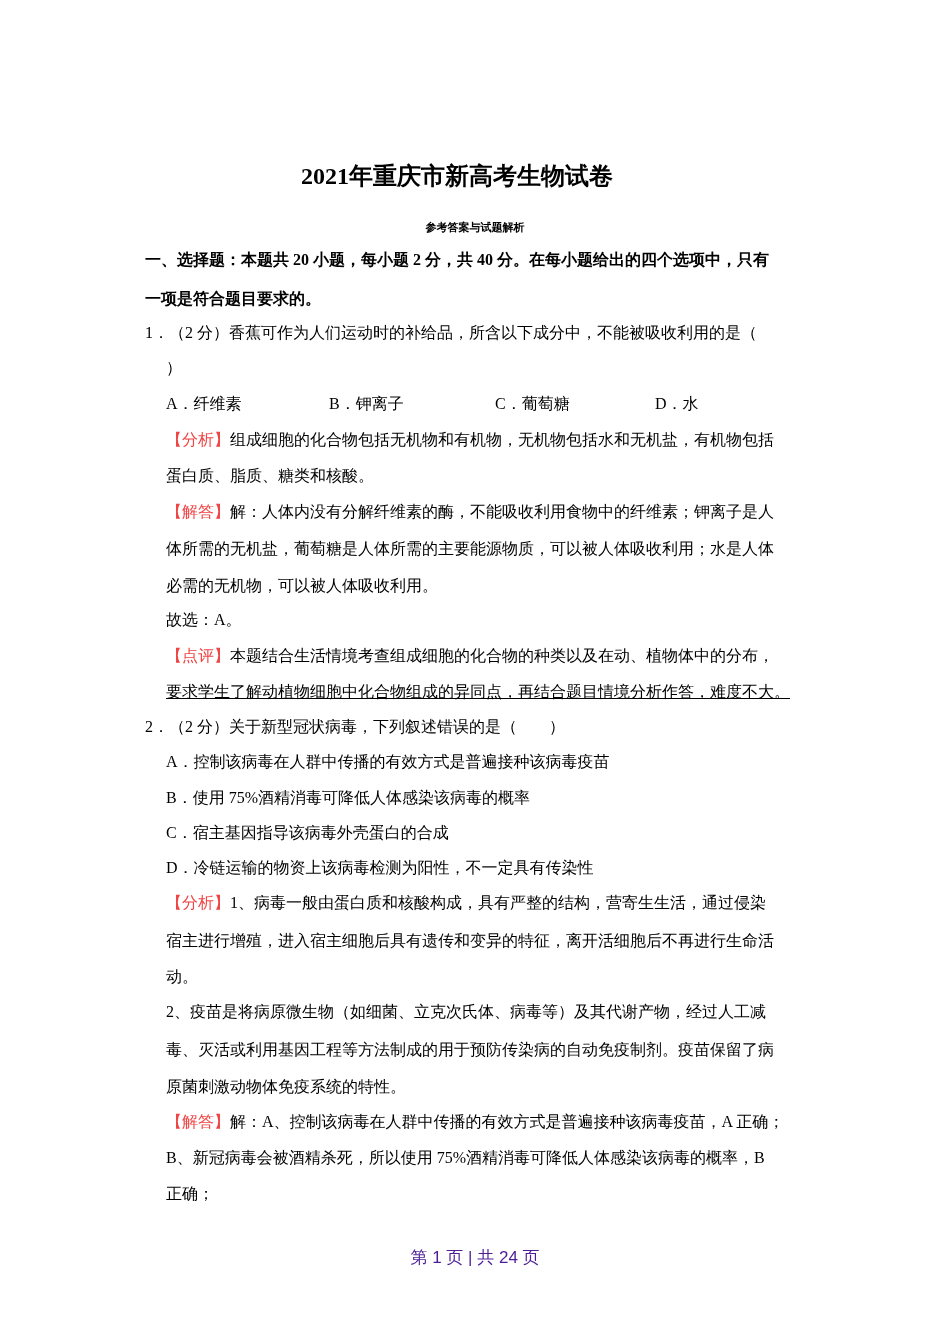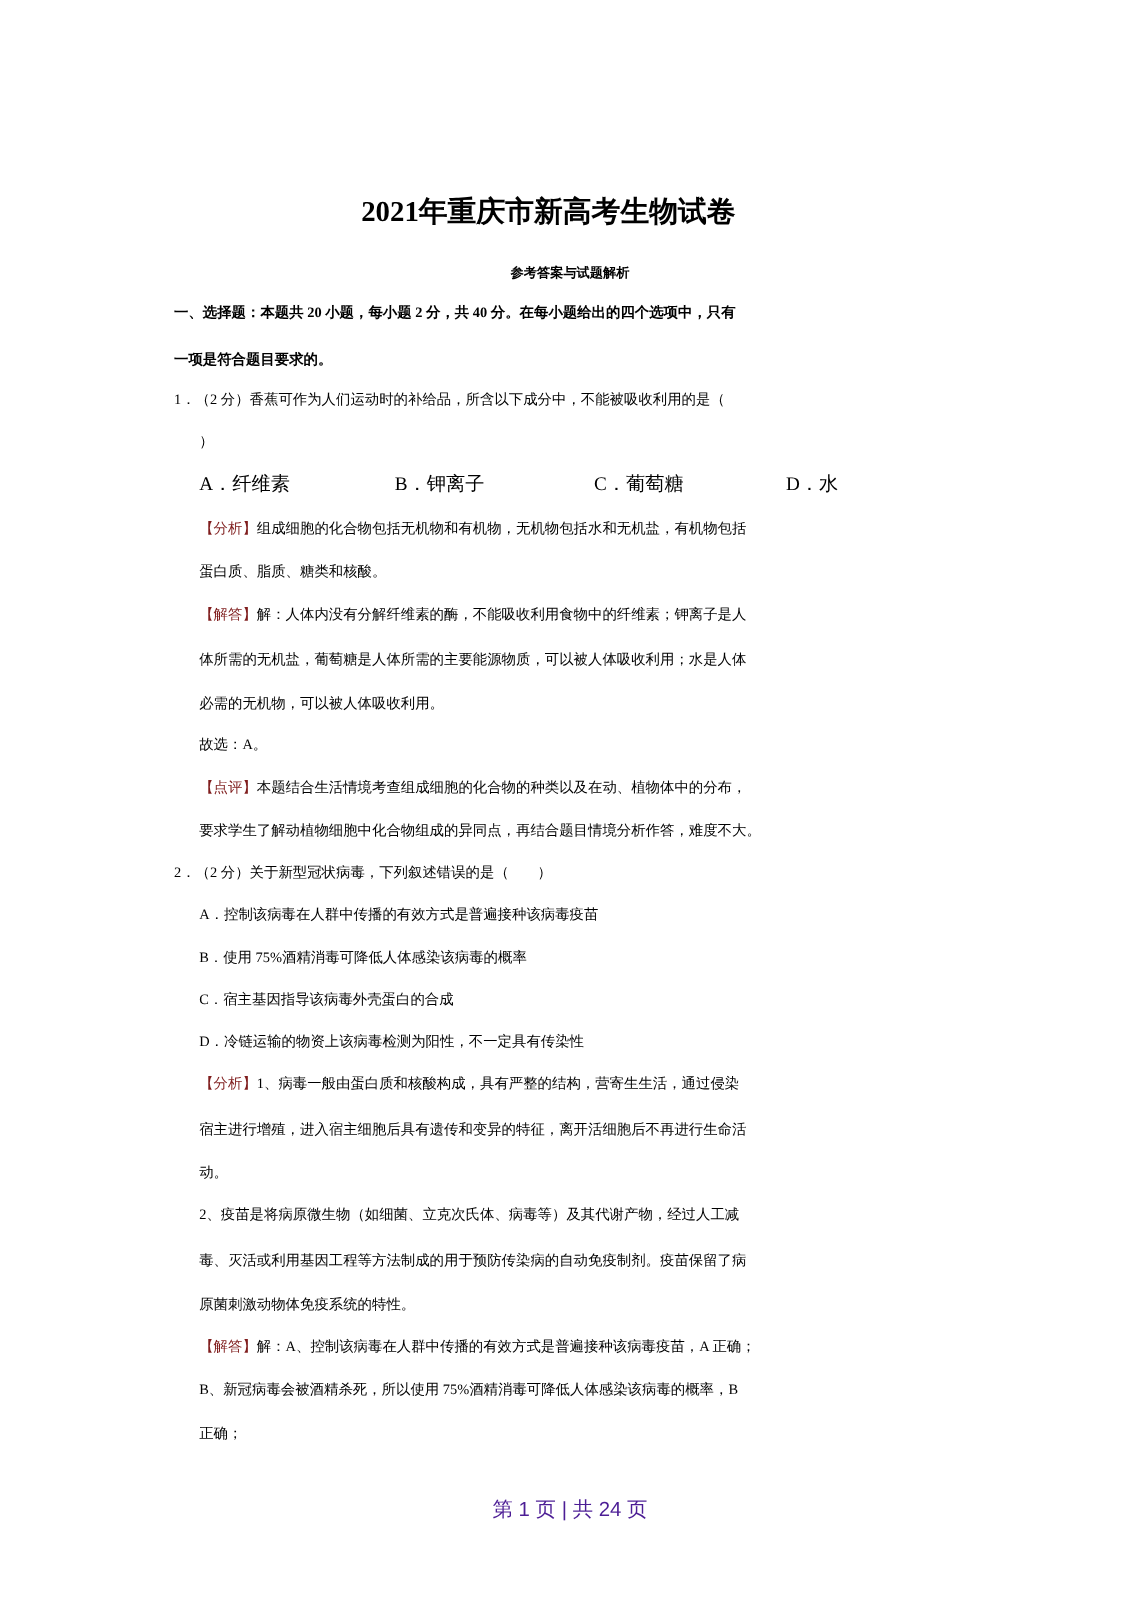--- a/index.html
+++ b/index.html
@@ -2,24 +2,24 @@
 <html><head>
 <meta charset="utf-8">
 <style>
   html, body { margin: 0; padding: 0; background: #ffffff; }
   body { width: 950px; height: 1344px; position: relative; overflow: hidden;
          font-family: "Liberation Serif", "DejaVu Serif", serif; color: #000; }
   .title { position: absolute; top: 160px; left: 0; width: 914px; text-align: center;
            font-size: 24px; font-weight: bold; }
   .subtitle { position: absolute; top: 220px; left: 0; width: 950px; text-align: center;
               font-size: 11px; font-weight: bold; }
-  .line { position: absolute; left: 145px; font-size: 12px; white-space: nowrap; line-height: 20px; }
+  .line { position: absolute; left: 145px; font-size: 16px; white-space: nowrap; line-height: 20px; }
   .ind { left: 166px; }
   .bold { font-weight: bold; }
-  .tag { color: #7f1d1d; }
+  .tag { color: #ef4444; }
   .opt { position: absolute; font-size: 16px; white-space: nowrap; line-height: 20px; }
   .footer { position: absolute; top: 1246px; left: 0; width: 950px; text-align: center;
             font-size: 17px; font-family: "Liberation Sans", "DejaVu Sans", sans-serif; color: #4c1d95; }
 </style>
 </head>
 <body>
 
 <div>
   <div class="title">2021年重庆市新高考生物试卷</div>
   <div class="subtitle">参考答案与试题解析</div>
@@ -36,21 +36,21 @@
 
   <div class="line ind" style="top:430px;"><span class="tag">【分析】</span><span>组成细胞的化合物包括无机物和有机物，无机物包括水和无机盐，有机物包括</span></div>
   <div class="line ind" style="top:466px;">蛋白质、脂质、糖类和核酸。</div>
 
   <div class="line ind" style="top:502px;"><span class="tag">【解答】</span><span>解：人体内没有分解纤维素的酶，不能吸收利用食物中的纤维素；钾离子是人</span></div>
   <div class="line ind" style="top:539px;">体所需的无机盐，葡萄糖是人体所需的主要能源物质，可以被人体吸收利用；水是人体</div>
   <div class="line ind" style="top:576px;">必需的无机物，可以被人体吸收利用。</div>
   <div class="line ind" style="top:610px;">故选：A。</div>
 
   <div class="line ind" style="top:646px;"><span class="tag">【点评】</span><span>本题结合生活情境考查组成细胞的化合物的种类以及在动、植物体中的分布，</span></div>
-  <div class="line ind" style="top:682px;">要求学生了解动植物细胞中化合物组成的异同点，再结合题目情境分析作答，难度不大。</div>
+  <div class="line ind" style="top:682px;text-decoration:underline;">要求学生了解动植物细胞中化合物组成的异同点，再结合题目情境分析作答，难度不大。</div>
 
   <div class="line" style="top:717px;">2．（2 分）关于新型冠状病毒，下列叙述错误的是（　　）</div>
   <div class="line ind" style="top:752px;">A．控制该病毒在人群中传播的有效方式是普遍接种该病毒疫苗</div>
   <div class="line ind" style="top:788px;font-family:Liberation Serif, serif;">B．使用 75%酒精消毒可降低人体感染该病毒的概率</div>
   <div class="line ind" style="top:823px;">C．宿主基因指导该病毒外壳蛋白的合成</div>
   <div class="line ind" style="top:858px;">D．冷链运输的物资上该病毒检测为阳性，不一定具有传染性</div>
 
   <div class="line ind" style="top:893px;"><span class="tag">【分析】</span><span>1、病毒一般由蛋白质和核酸构成，具有严整的结构，营寄生生活，通过侵染</span></div>
   <div class="line ind" style="top:931px;">宿主进行增殖，进入宿主细胞后具有遗传和变异的特征，离开活细胞后不再进行生命活</div>
   <div class="line ind" style="top:967px;">动。</div>

